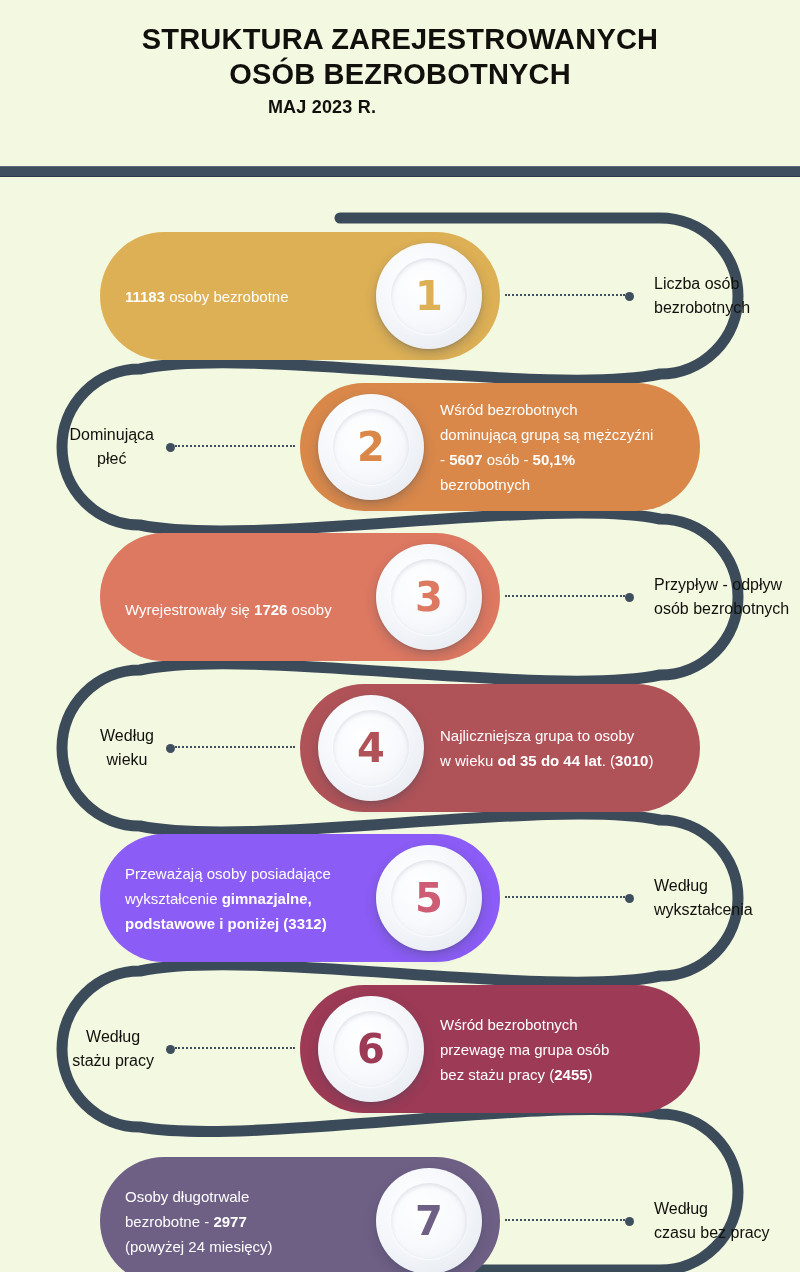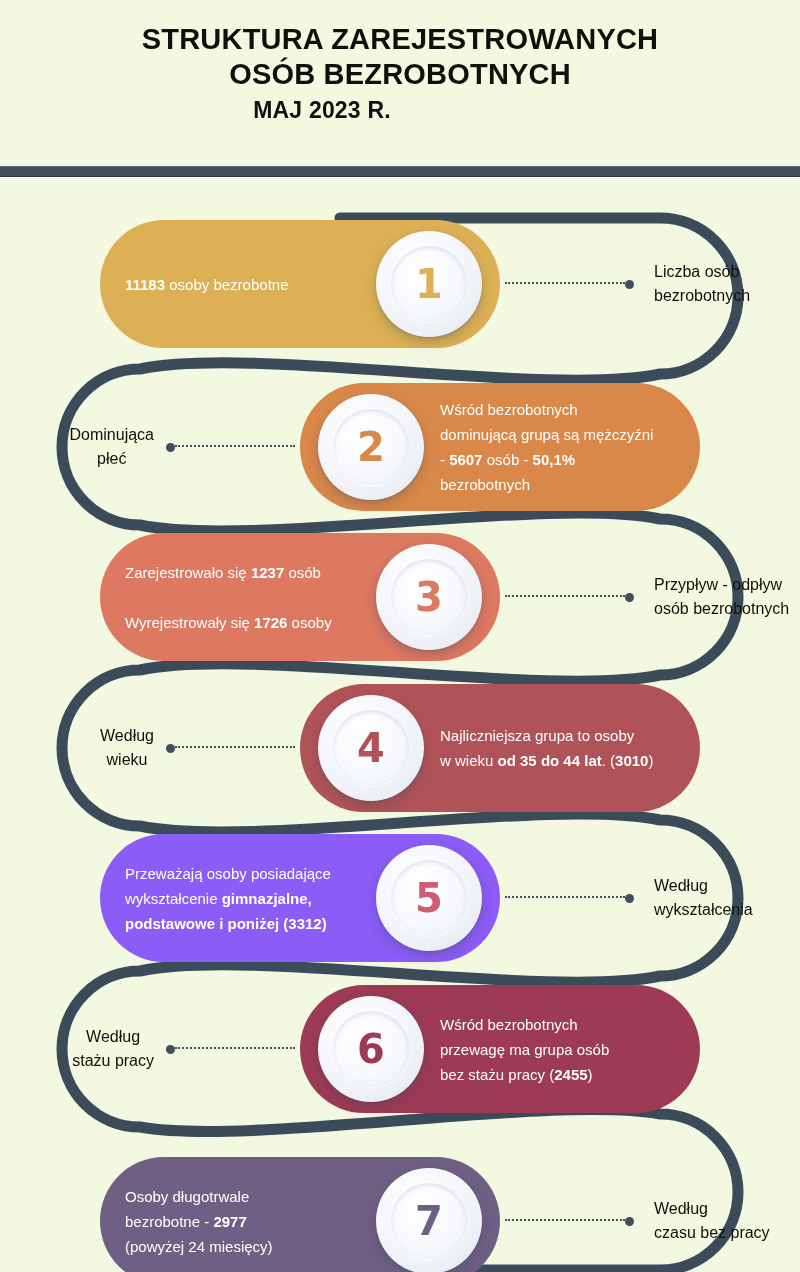--- a/index.html
+++ b/index.html
@@ -18,21 +18,21 @@
   .title{
     position:absolute;left:0;top:22px;width:800px;
     text-align:center;
     font-size:29px;line-height:35px;
     font-weight:bold;letter-spacing:.2px;
     color:#12100c;
   }
   .title .l2{display:block;}
   .subtitle{
     position:absolute;left:0;top:97px;width:644px;
-    text-align:center;font-size:23px;font-weight:bold;color:#12100c;
+    text-align:center;font-size:18px;font-weight:bold;color:#12100c;
     letter-spacing:.2px;
   }
   .header-rule{
     position:absolute;left:0;top:166px;width:800px;height:9px;
     background:#3f4f5e;
     border-top:1px solid #59697a;
     border-bottom:1px solid #2c3947;
   }
 
   
@@ -116,21 +116,21 @@
     </div>
     <div class="subtitle">MAJ 2023 R.</div>
   </div>
   <div class="header-rule"></div>
 
   <svg class="snake" id="snake-svg" viewBox="0 0 800 1272" xmlns="http://www.w3.org/2000/svg">
       <path d="M 340 218 L 660 218 A 78 78 0 0 1 660 374 C 550 397.5, 250 345.5, 140 369 A 78 78 0 0 0 140 525 C 250 548, 550 496, 660 519 A 78 78 0 0 1 660 675 C 550 698.5, 250 646.5, 140 670 A 78 78 0 0 0 140 826 C 250 849, 550 797, 660 820 A 78 78 0 0 1 660 976 C 550 999.5, 250 947.5, 140 971 A 78 78 0 0 0 140 1127 C 250 1146.5, 550 1094.5, 660 1114 A 78 78 0 0 1 660 1270 L 340 1270 " fill="none" stroke="#3c4b5a" stroke-width="11" stroke-linecap="round" stroke-linejoin="round"></path>
     </svg>
 
   <div id="rows">
-      <div class="row" style="top: 220px; height: 128px;">
+      <div class="row" style="top: 232px; height: 128px;">
         <div class="pill left" style="background: rgb(221, 176, 85);">
           <div class="pill-text">
             <span class="ln"><b>11183</b><span> osoby bezrobotne</span></span>
           </div>
           <div class="badge at-right">
             <div class="badge-inner">
               <span class="badge-num" style="color: rgb(221, 176, 85);">1</span>
             </div>
           </div>
         </div>
@@ -162,21 +162,20 @@
           <span class="leader-dot"></span>
           <span class="callout-label">
             <span class="ln">Dominująca</span>
             <span class="ln">płeć</span>
           </span>
         </div>
       </div>
       <div class="row" style="top: 533px; height: 128px;">
         <div class="pill left" style="background: rgb(221, 120, 97);">
           <div class="pill-text">
-            <span class="ln"><span>Zarejestrowało się </span><b>1237</b><span> osób</span></span>
             <span class="ln">&nbsp;</span>
             <span class="ln"><span>Wyrejestrowały się </span><b>1726</b><span> osoby</span></span>
           </div>
           <div class="badge at-right">
             <div class="badge-inner">
               <span class="badge-num" style="color: rgb(221, 120, 97);">3</span>
             </div>
           </div>
         </div>
         <div class="callout side-right" style="top: 0px; height: 128px;">

